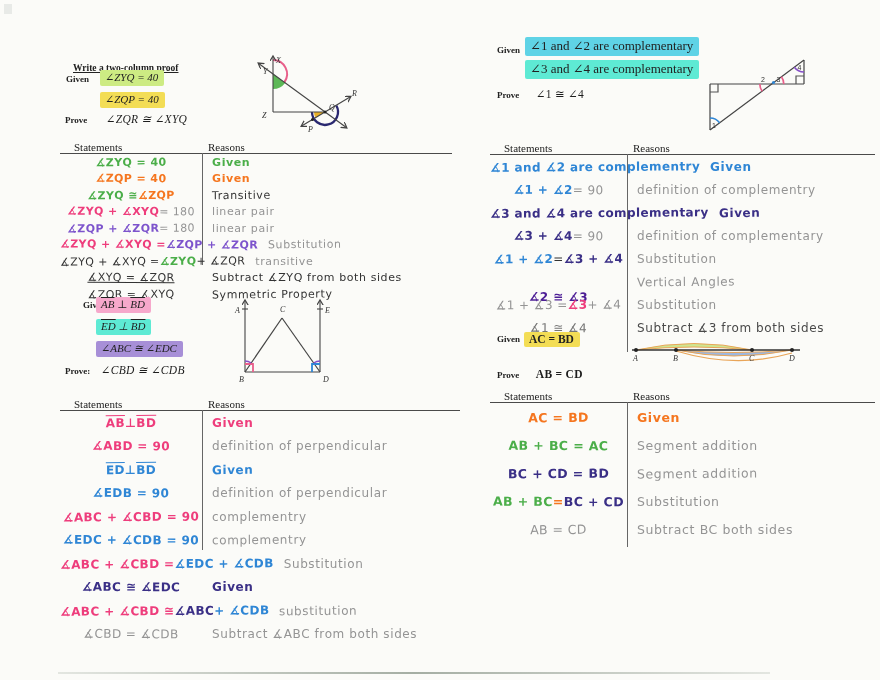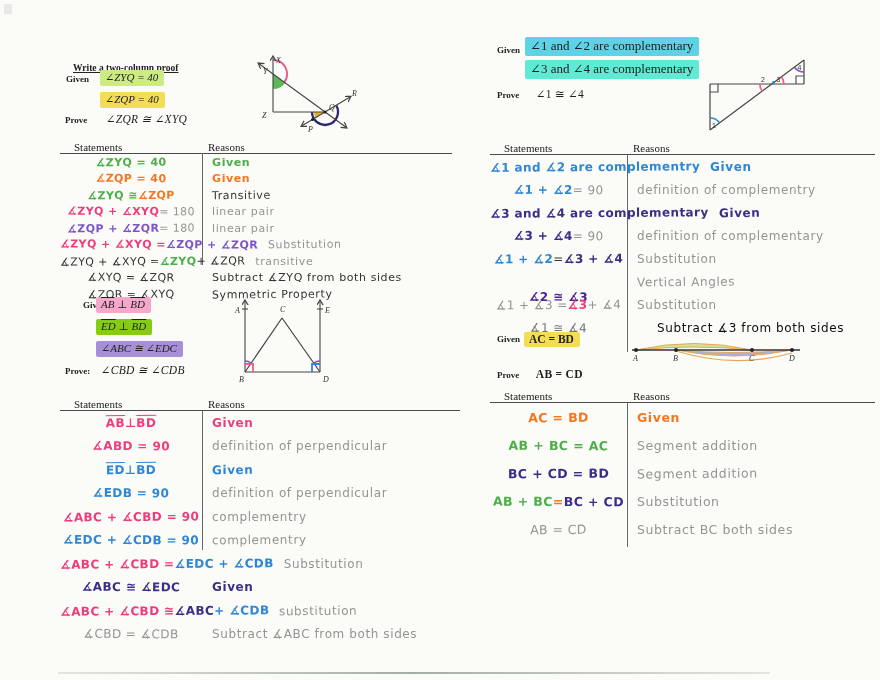--- a/index.html
+++ b/index.html
@@ -139,37 +139,37 @@
         <div class="prow">
           <div class="stmt">
             <span class="pen" style="color: rgb(51, 51, 51);">∡ZYQ + ∡XYQ = </span>
             <span class="marker" style="color: rgb(75, 174, 73);">∡ZYQ</span>
             <span class="pen" style="color: rgb(51, 51, 51);"> + ∡ZQR</span>
           </div>
           <div class="rsn pencil" style="color: rgb(143, 143, 143);">transitive</div>
         </div>
         <div class="prow">
           <div class="stmt">
-            <span class="pen" style="color: rgb(51, 51, 51);">∡XYQ = ∡ZQR</span>
+            <span class="pen" style="color: rgb(51, 51, 51); text-decoration: underline;">∡XYQ = ∡ZQR</span>
           </div>
           <div class="rsn pen" style="color: rgb(51, 51, 51);">Subtract ∡ZYQ from both sides</div>
         </div>
         <div class="prow">
           <div class="stmt">
             <span class="pen" style="color: rgb(51, 51, 51);">∡ZQR = ∡XYQ</span>
           </div>
           <div class="rsn pen" style="color: rgb(51, 51, 51);">Symmetric Property</div>
         </div>
       </div>
   </div>
 
   <div class="abs lbl" style="left:83px;top:300px;">Given:</div>
   <div class="abs" style="left:96px;top:294px;">
       <div class="gline"><span class="hlbox" style="background: rgb(246, 168, 203);"><span style="text-decoration: overline;">AB</span><span> ⊥ </span><span style="text-decoration: overline;">BD</span></span></div>
-      <div class="gline"><span class="hlbox" style="background: #84cc16;"><span style="text-decoration: overline;">ED</span><span> ⊥ </span><span style="text-decoration: overline;">BD</span></span></div>
+      <div class="gline"><span class="hlbox" style="background: #5eead4; font-family: Liberation Serif, serif;"><span style="text-decoration: overline;">ED</span><span> ⊥ </span><span style="text-decoration: overline;">BD</span></span></div>
       <div class="gline"><span class="hlbox" style="background: rgb(167, 143, 215);"><span>∠ABC  ≅  ∠EDC</span></span></div>
     </div>
   <div class="abs" style="left:65px;top:360px;">
     <span class="lbl">Prove:</span>
     <span class="math" style="margin-left:6px;">∠CBD  ≅  ∠CDB</span>
   </div>
 
   <svg class="abs" style="left:230px;top:292px;" width="112" height="94" viewBox="0 0 112 94">
     <defs>
       <marker id="ar2" markerWidth="7" markerHeight="7" refX="4" refY="3" orient="auto-start-reverse">
@@ -352,21 +352,21 @@
             <span class="pencil" style="color: rgb(143, 143, 143);">∡1 + ∡3 = </span>
             <span class="marker" style="color: rgb(238, 61, 124);">∡3</span>
             <span class="pencil" style="color: rgb(143, 143, 143);"> + ∡4</span>
           </div>
           <div class="rsn pencil" style="color: rgb(143, 143, 143);">Substitution</div>
         </div>
         <div class="prow">
           <div class="stmt">
             <span class="pencil" style="color: rgb(111, 111, 111);">∡1 ≅ ∡4</span>
           </div>
-          <div class="rsn pencil" style="color: #000000; margin-left: 20px;">Subtract ∡3 from both sides</div>
+          <div class="rsn pencil" style="color: #404040;">Subtract ∡3 from both sides</div>
         </div>
       </div>
   </div>
 
   <div class="abs lbl" style="left:497px;top:334px;">Given</div>
   <div class="abs boldgiven" style="left:524px;top:329px;">
       <div class="gline"><span class="hlbox" style="background: rgb(243, 221, 85);"><span>AC = BD</span></span></div>
     </div>
   <div class="abs" style="left:497px;top:364px;">
     <span class="lbl">Prove</span>

